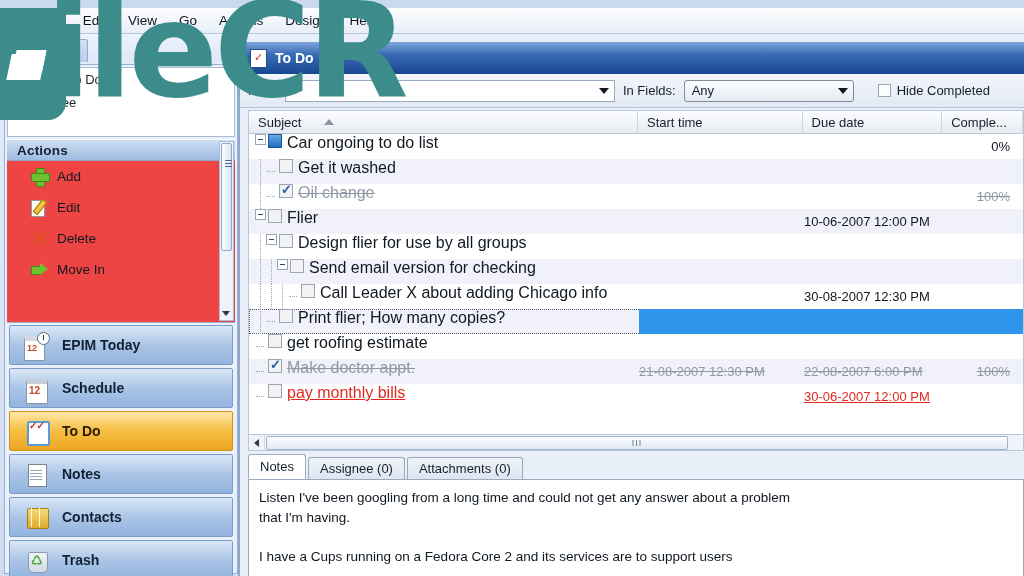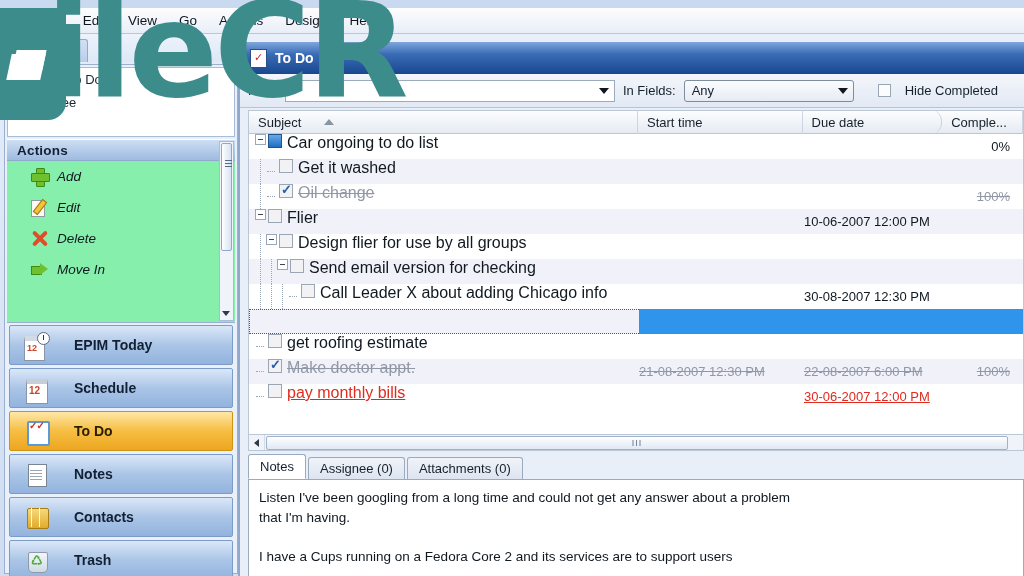--- a/index.html
+++ b/index.html
@@ -98,23 +98,22 @@
     border-bottom: 1px solid #8fa9cc;
     display: flex; align-items: center;
     padding-left: 10px;
     font-size: 13.5px; font-weight: bold;
     color: #132033;
     letter-spacing: .2px;
   }
   #actions-list {
     position: absolute; left: 2px; top: 96px;
     width: 228px; height: 162px;
-    background: #86efac;
+    background: #ef4444;
     border-bottom: 1px solid #9ab0d0;
-    font-style: italic;
   }
   .action-row {
     display: flex; align-items: center;
     gap: 9px;
     height: 31px;
     padding-left: 24px;
     font-size: 13.5px; color: #101820;
   }
   .act-ico { width: 17px; height: 17px; flex: none; position: relative; }
   
@@ -195,21 +194,21 @@
     position: absolute; left: 2px; top: 260px;
     width: 228px; height: 248px;
   }
   .nav-btn {
     position: relative;
     height: 40px; margin: 0 2px 3px 2px;
     background: linear-gradient(#dbe7f8, #a9c4e6 52%, #93b3de);
     border: 1px solid #7b9cc8;
     border-radius: 2px;
     display: flex; align-items: center;
-    gap: 24px; padding-left: 14px;
+    gap: 12px; padding-left: 14px;
     font-size: 14px; font-weight: bold;
     color: #122033;
   }
   .nav-btn.selected {
     background: linear-gradient(#ffe7a8, #f6bf45 48%, #eda620);
     border-color: #d09313;
     color: #2a1c00;
   }
   .nav-ico { width: 26px; height: 26px; flex: none; position: relative; }
 
@@ -338,21 +337,21 @@
     display: flex; align-items: center; justify-content: space-between;
     padding: 0 5px 0 7px;
     font-size: 13px; color: #14202d;
   }
   .caret { width: 0; height: 0;
     border-left: 5px solid transparent;
     border-right: 5px solid transparent;
     border-top: 6px solid #10161f;
   }
   #hide-completed {
-    display: flex; align-items: center; gap: 14px;
+    display: flex; align-items: center; gap: 6px;
     font-size: 13px; color: #16202c;
     margin-left: 16px;
   }
   .chk {
     width: 13px; height: 13px; flex: none;
     background: #fbfcfe; border: 1px solid #9aa6b4;
   }
 
   
   #colhead {
@@ -668,21 +667,21 @@
     </div>
 
     <div id="colhead">
         <div class="col" style="width: 390px;">
           <span>Subject</span>
           <span class="sort-asc"></span>
         </div>
         <div class="col" style="width: 165px;">
           <span>Start time</span>
         </div>
-        <div class="col" style="width: 140px; border-radius: 11px;">
+        <div class="col" style="width: 140px;">
           <span>Due date</span>
         </div>
         <div class="col" style="width: 81px;">
           <span>Comple...</span>
         </div>
       </div>
 
     <div id="grid">
         <div class="row">
           <div class="row-subject" style="padding-left: 6px;">
@@ -756,20 +755,26 @@
             <span class="vline"></span>
             <span class="leafline"></span>
             <span class="tcheck"></span>
             <span>Call Leader X about adding Chicago info</span>
           </div>
           <div class="cell-start"></div>
           <div class="cell-due">30-08-2007 12:30 PM</div>
           <div class="cell-comp"></div>
         </div>
         <div class="row alt sel-focus">
+          <div class="row-subject" style="padding-left: 6px;">
+            <span class="vline"></span>
+            <span class="leafline"></span>
+            <span class="tcheck"></span>
+            <span>Print flier; How many copies?</span>
+          </div>
           <div class="selband"></div>
           <div class="cell-start"></div>
           <div class="cell-due"></div>
           <div class="cell-comp"></div>
         </div>
         <div class="row">
           <div class="row-subject" style="padding-left: 6px;">
             <span class="leafline"></span>
             <span class="tcheck"></span>
             <span>get roofing estimate</span>

